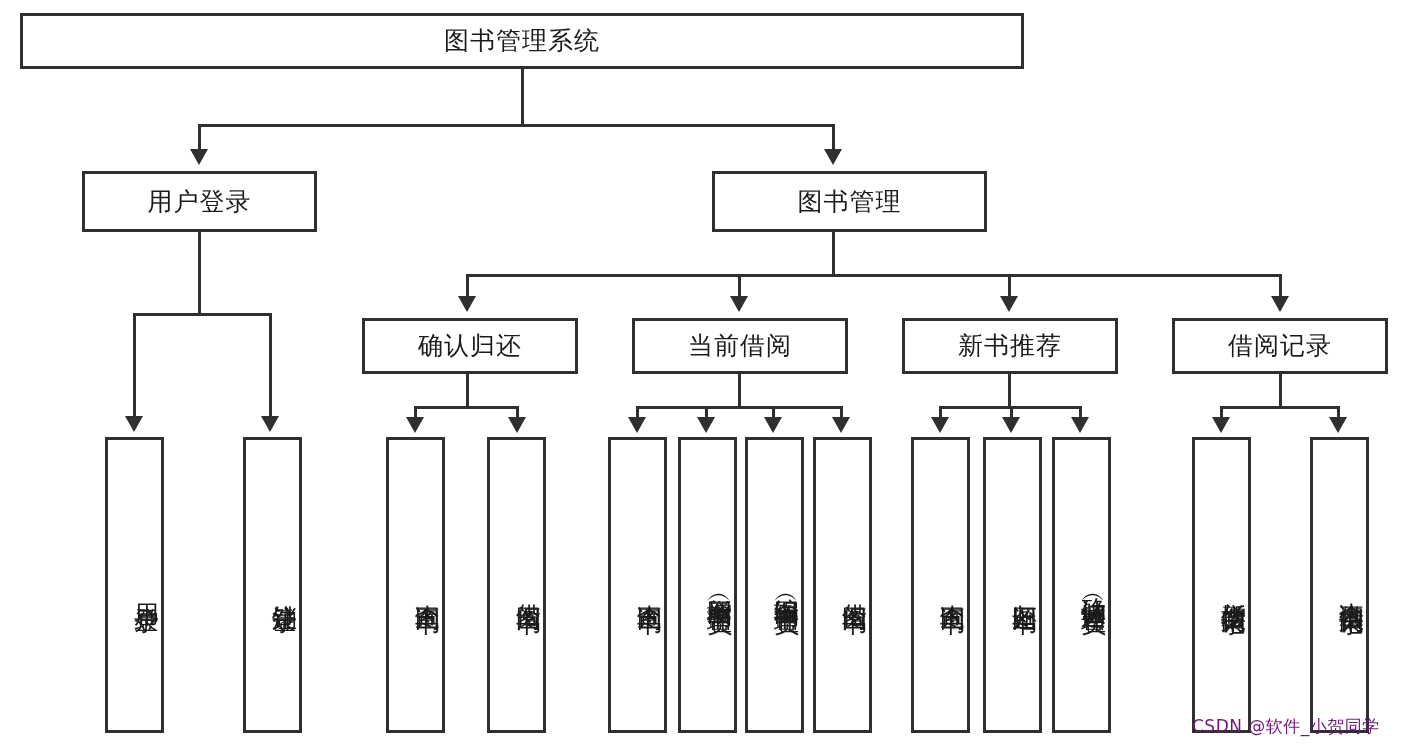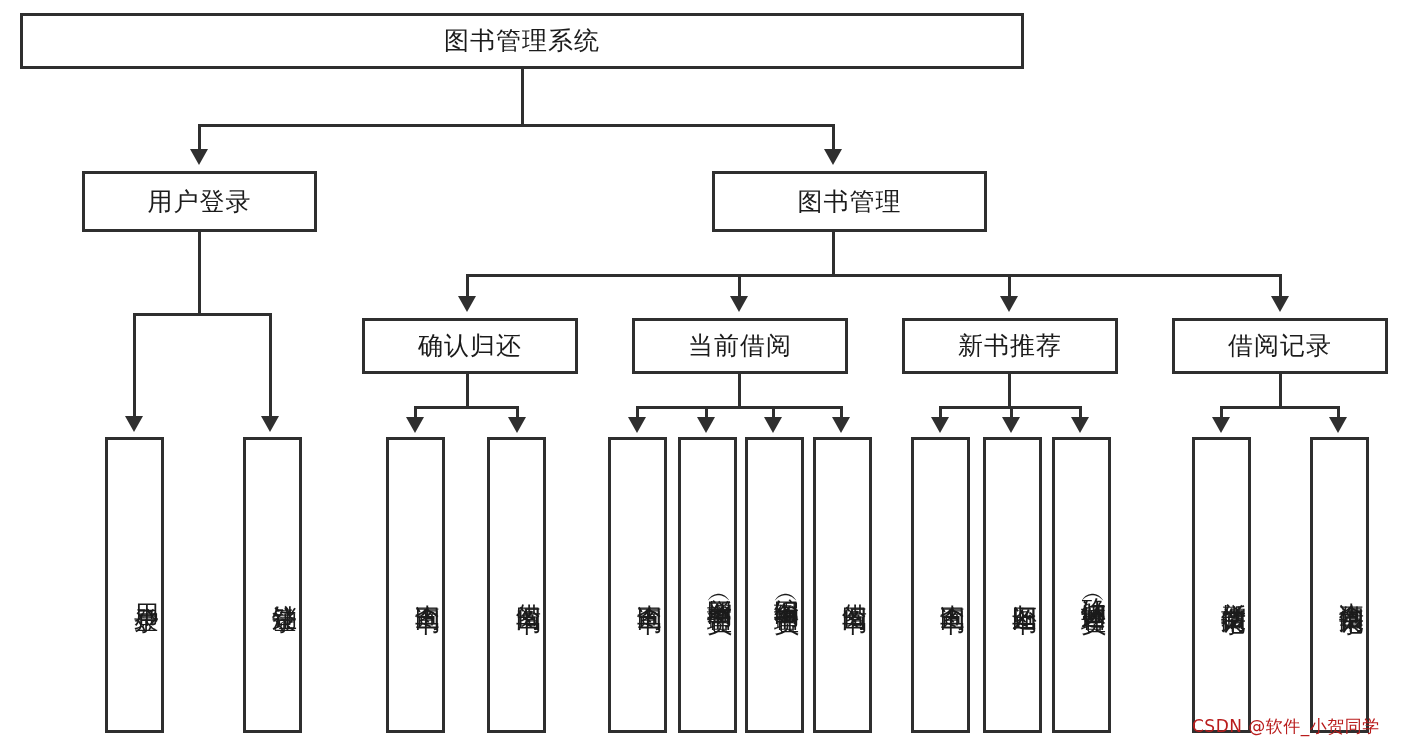--- a/index.html
+++ b/index.html
@@ -60,21 +60,21 @@
   .arrow {
     position: absolute;
     width: 0;
     height: 0;
     border-left: 9px solid transparent;
     border-right: 9px solid transparent;
     border-top: 16px solid #2f2f2f;
   }
   .watermark {
     position: absolute;
-    color: #b91c1c;
+    color: #701a75;
     font-size: 17px;
     letter-spacing: 0.5px;
     white-space: nowrap;
     pointer-events: none;
   }
 </style>
 </head>
 <body>
 
 <div id="canvas">

